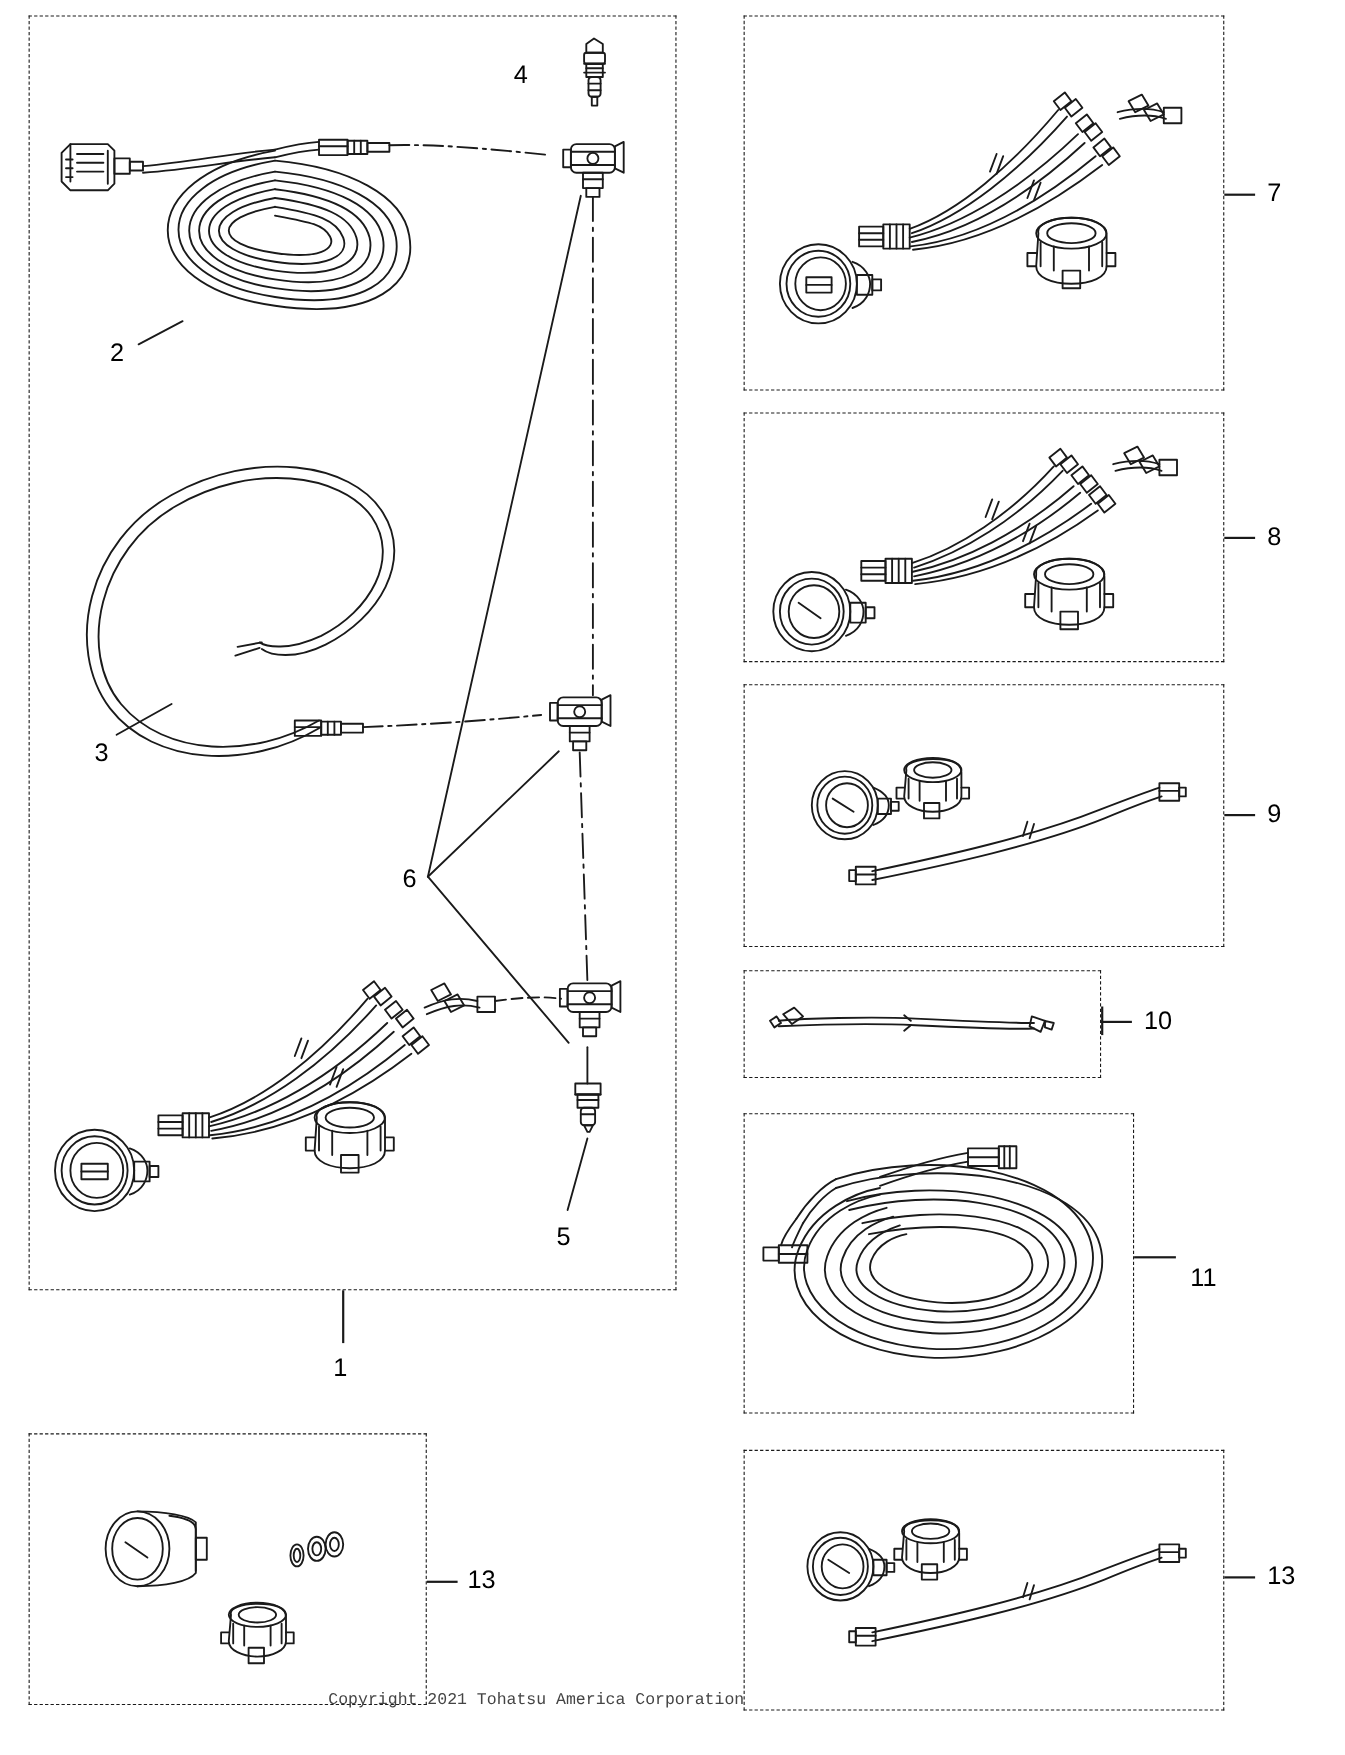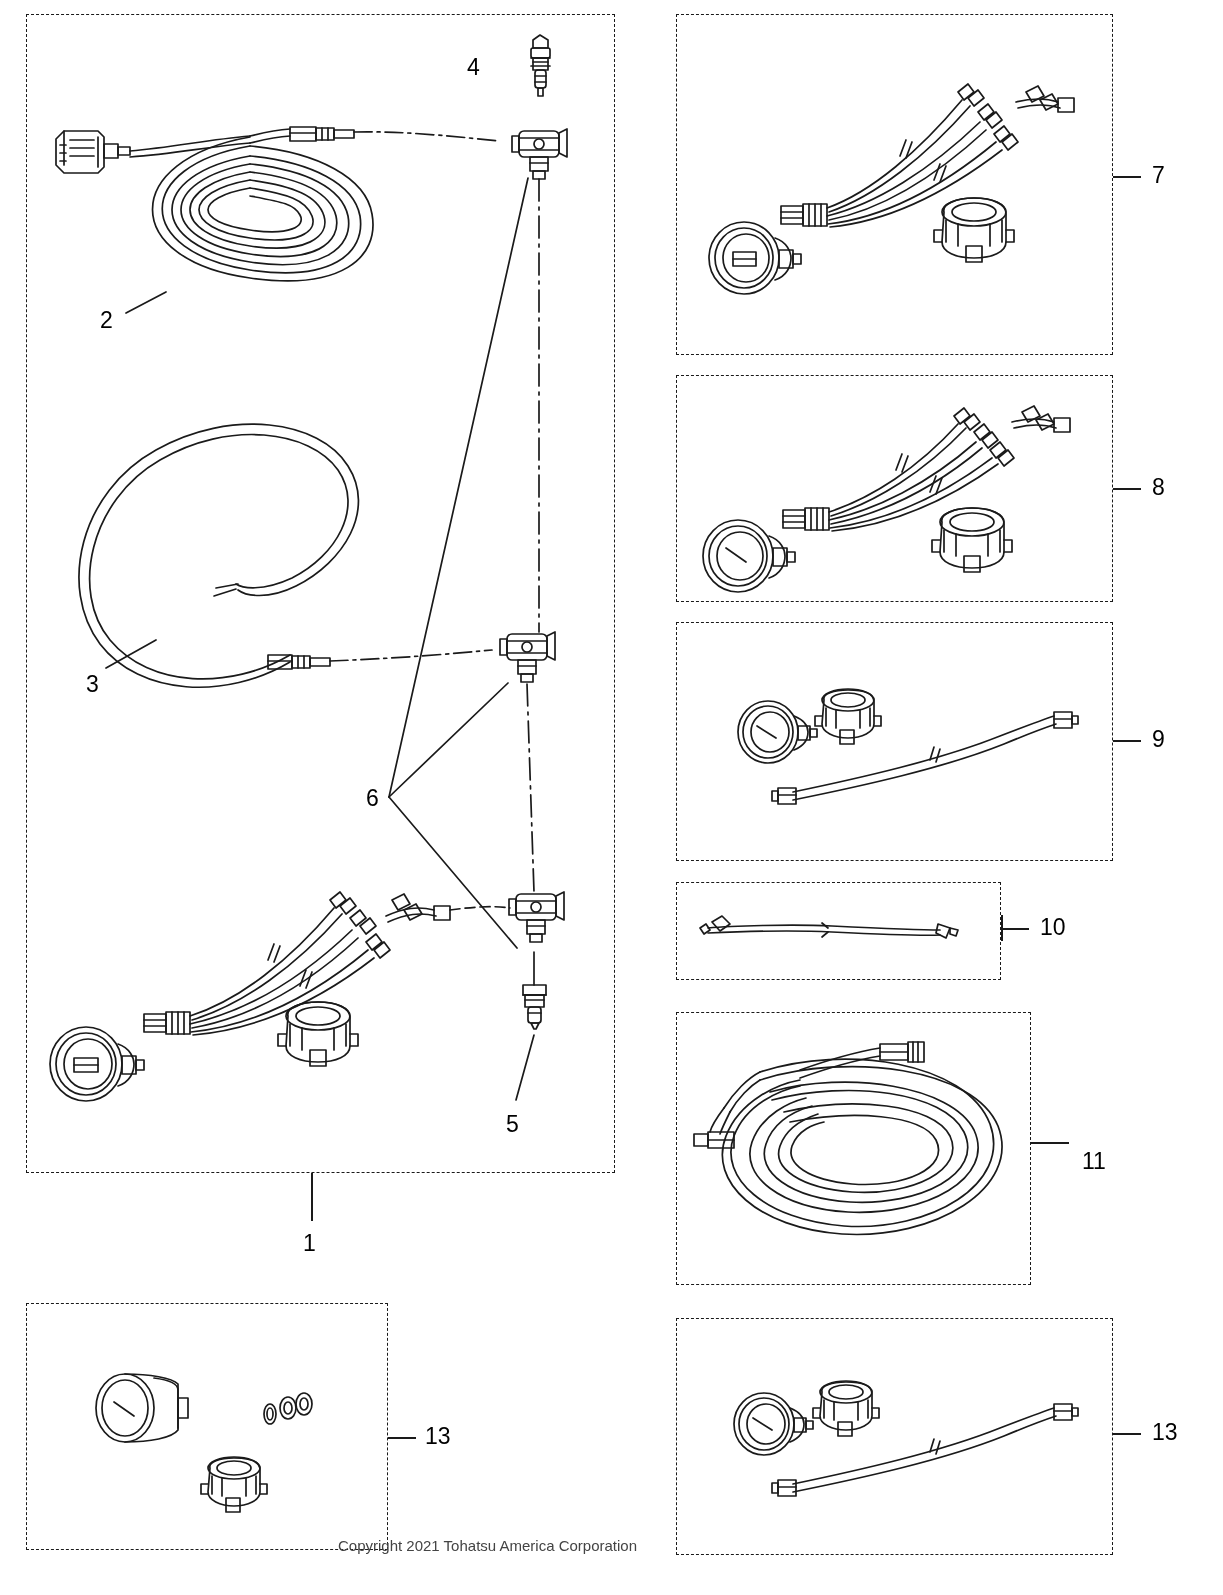--- a/index.html
+++ b/index.html
@@ -39,20 +39,21 @@
   .leader.h { height: 1.6px; }
   .leader.v { width: 1.6px; }
   .copyright {
     position: absolute;
     left: 0;
     top: 1537px;
     width: 975px;
     text-align: center;
     font-size: 15px;
     color: #444;
+    font-family: Liberation Mono, monospace;
   }
   svg.art {
     position: absolute;
     left: 0;
     top: 0;
     width: 1223px;
     height: 1595px;
     pointer-events: none;
   }
   .art * { vector-effect: non-scaling-stroke; }

